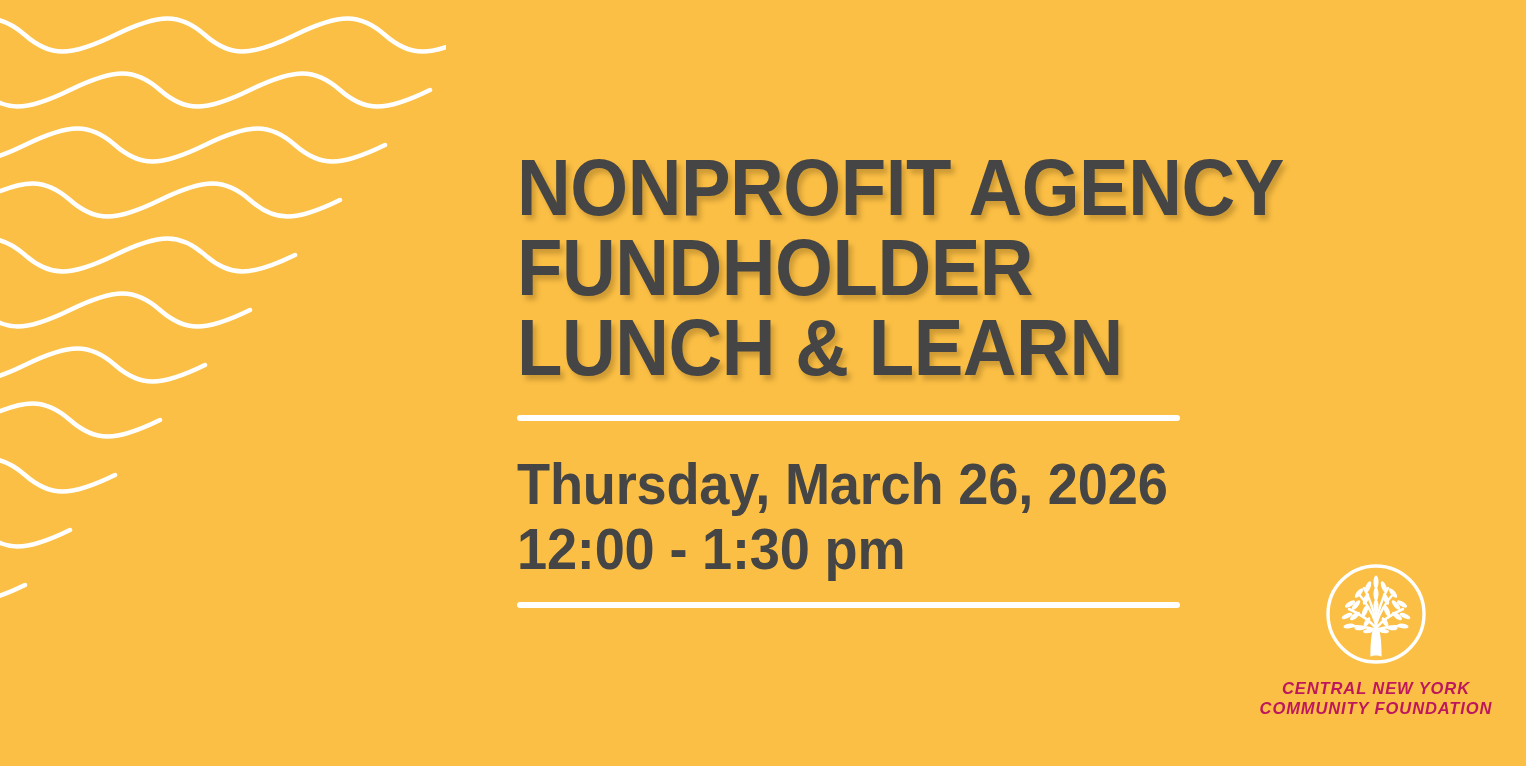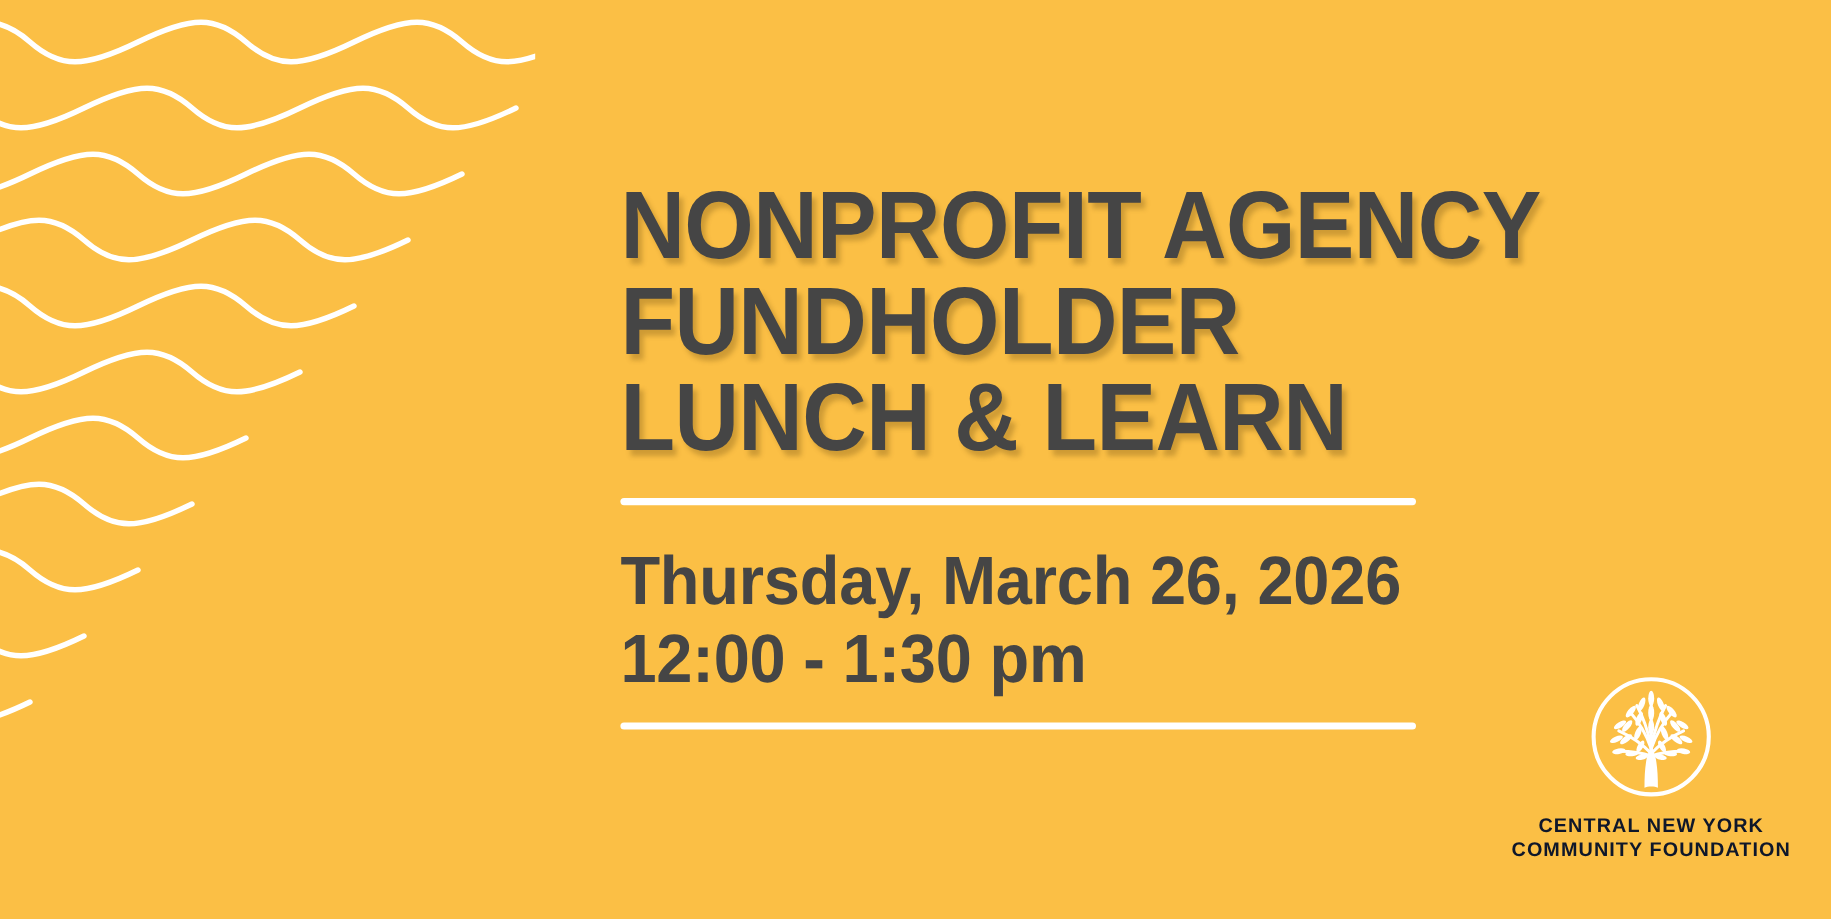--- a/index.html
+++ b/index.html
@@ -105,23 +105,24 @@
     display: block;
     margin: 0 auto;
   }
   #logo-wordmark {
     margin: 10px 0 0 0;
     font-family: "Liberation Sans Narrow", "Liberation Sans", sans-serif;
     font-weight: bold;
     font-size: 16.5px;
     line-height: 20px;
     letter-spacing: 0.9px;
-    color: #0f172a;
+    color: #be185d;
     text-transform: uppercase;
     white-space: pre-line;
+    font-style: italic;
   }
 </style>
 </head>
 <body>
 
 <div id="poster">
 
   <div id="wave-band">
     <svg width="446" height="766" viewBox="0 0 446 766" xmlns="http://www.w3.org/2000/svg">
       <defs>

